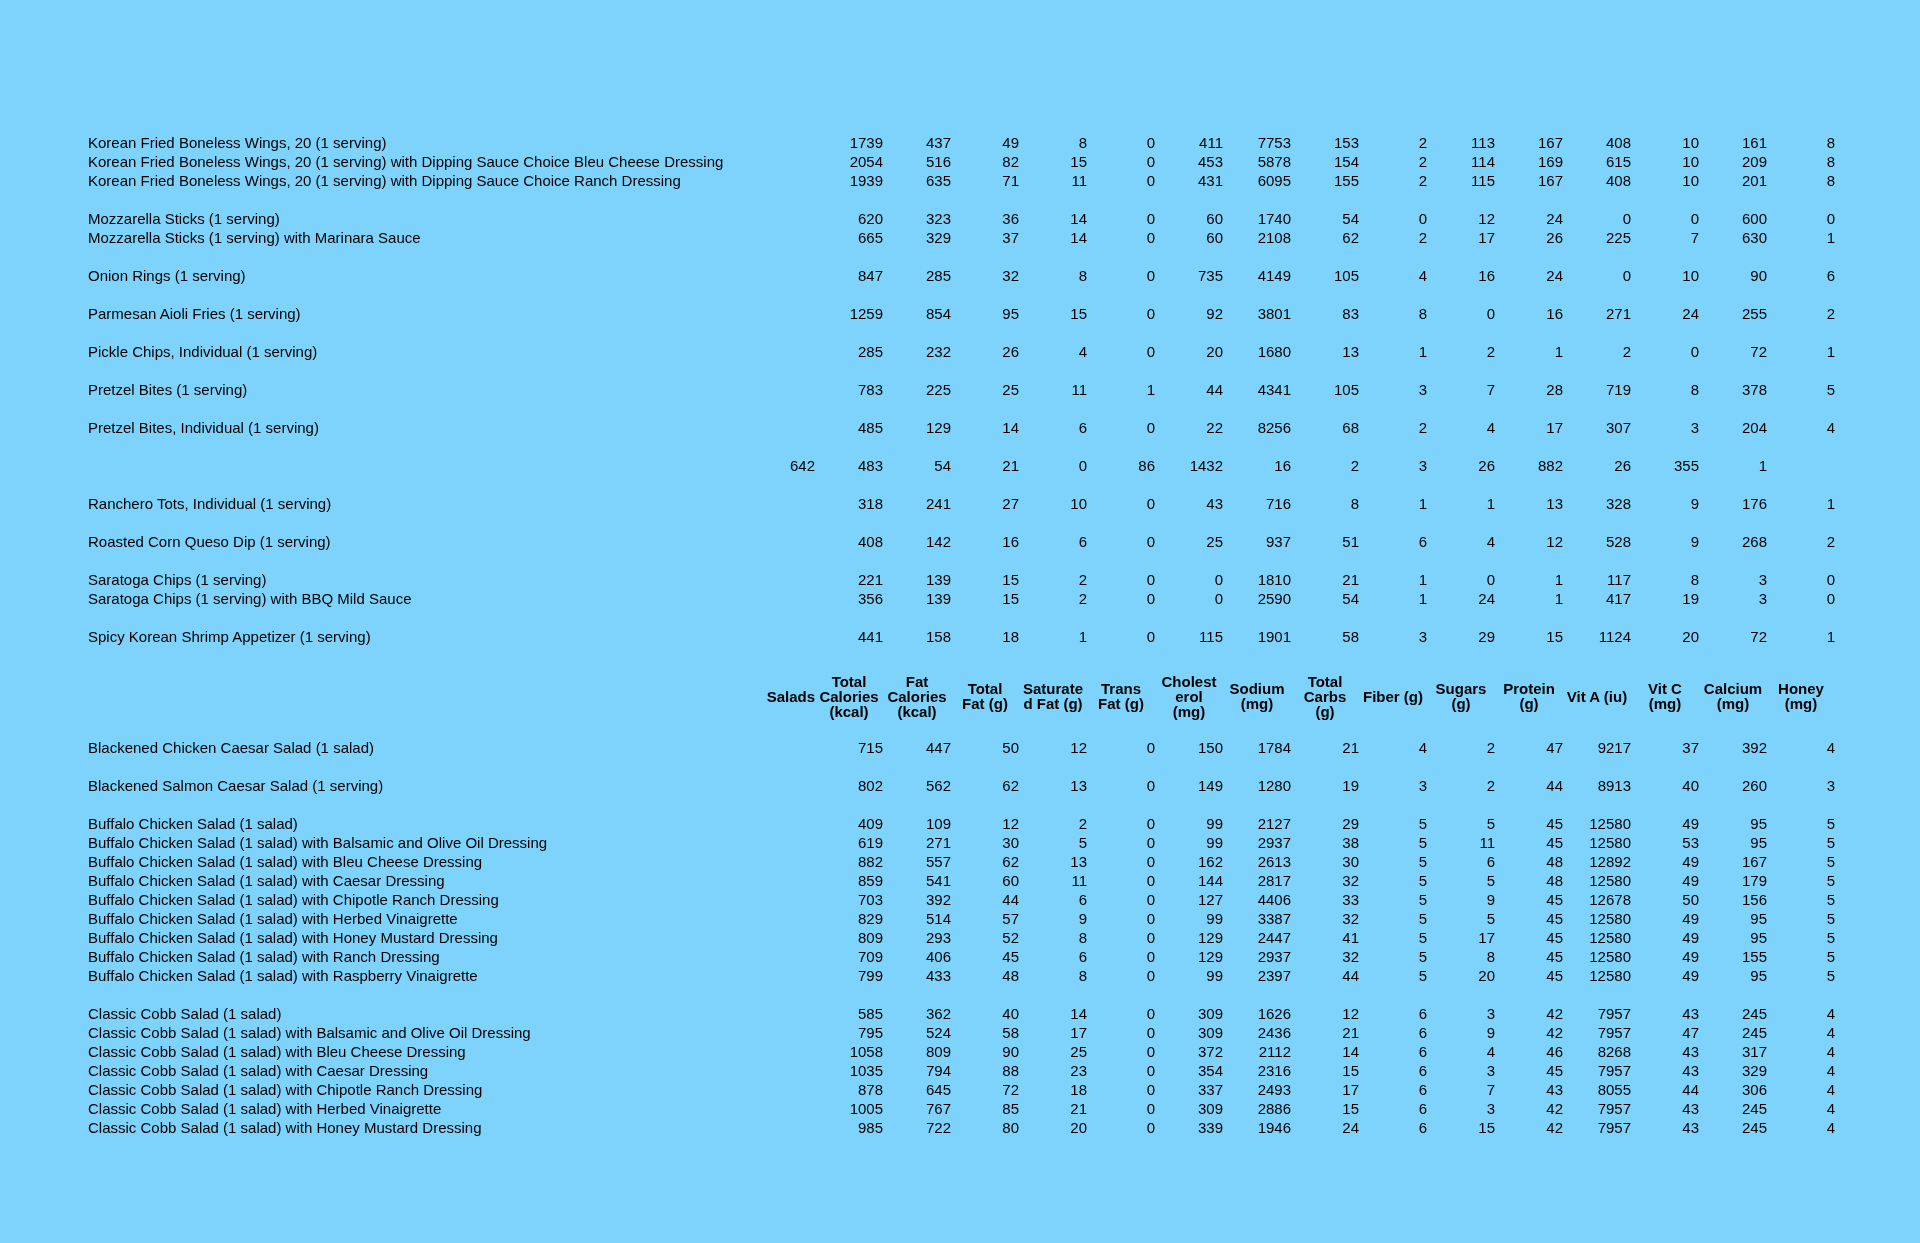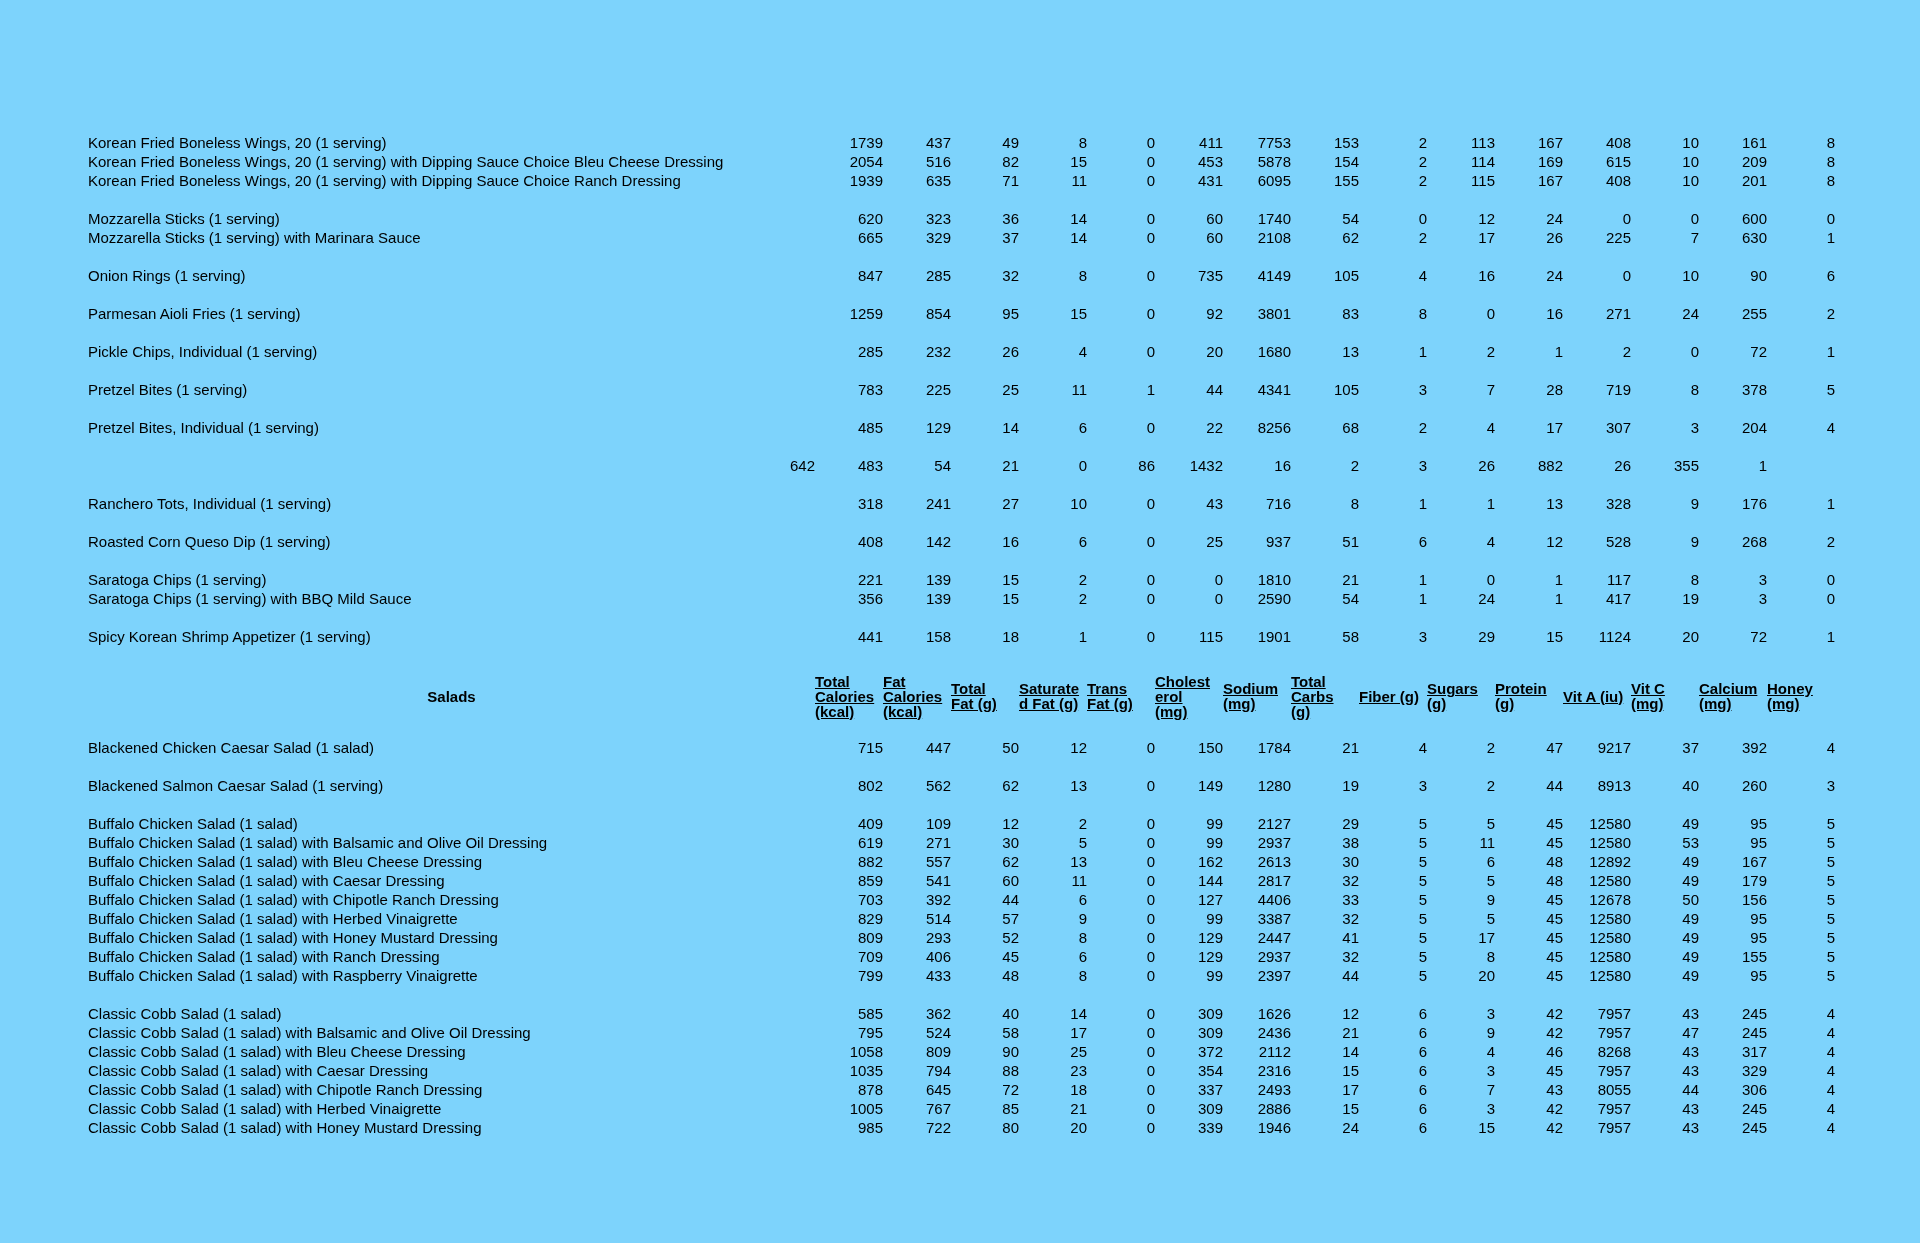--- a/index.html
+++ b/index.html
@@ -42,28 +42,27 @@
   .header-row {
     display: grid;
     grid-template-columns: 727px repeat(15, 68px);
     align-items: center;
     height: 76px;
     margin-top: 12px;
     margin-bottom: 4px;
   }
   .header-row .hcell {
     font-weight: bold;
-    text-align: left;
+    text-align: center;
     white-space: pre-line;
     line-height: 15px;
-    text-decoration: underline;
   }
   .header-row .section-label {
     font-weight: bold;
-    text-align: center;
+    text-align: right;
   }
 </style>
 </head>
 <body>
 
 <div class="page">
 
   <div id="appetizer-section">
       <div class="group">
         <div class="row">

